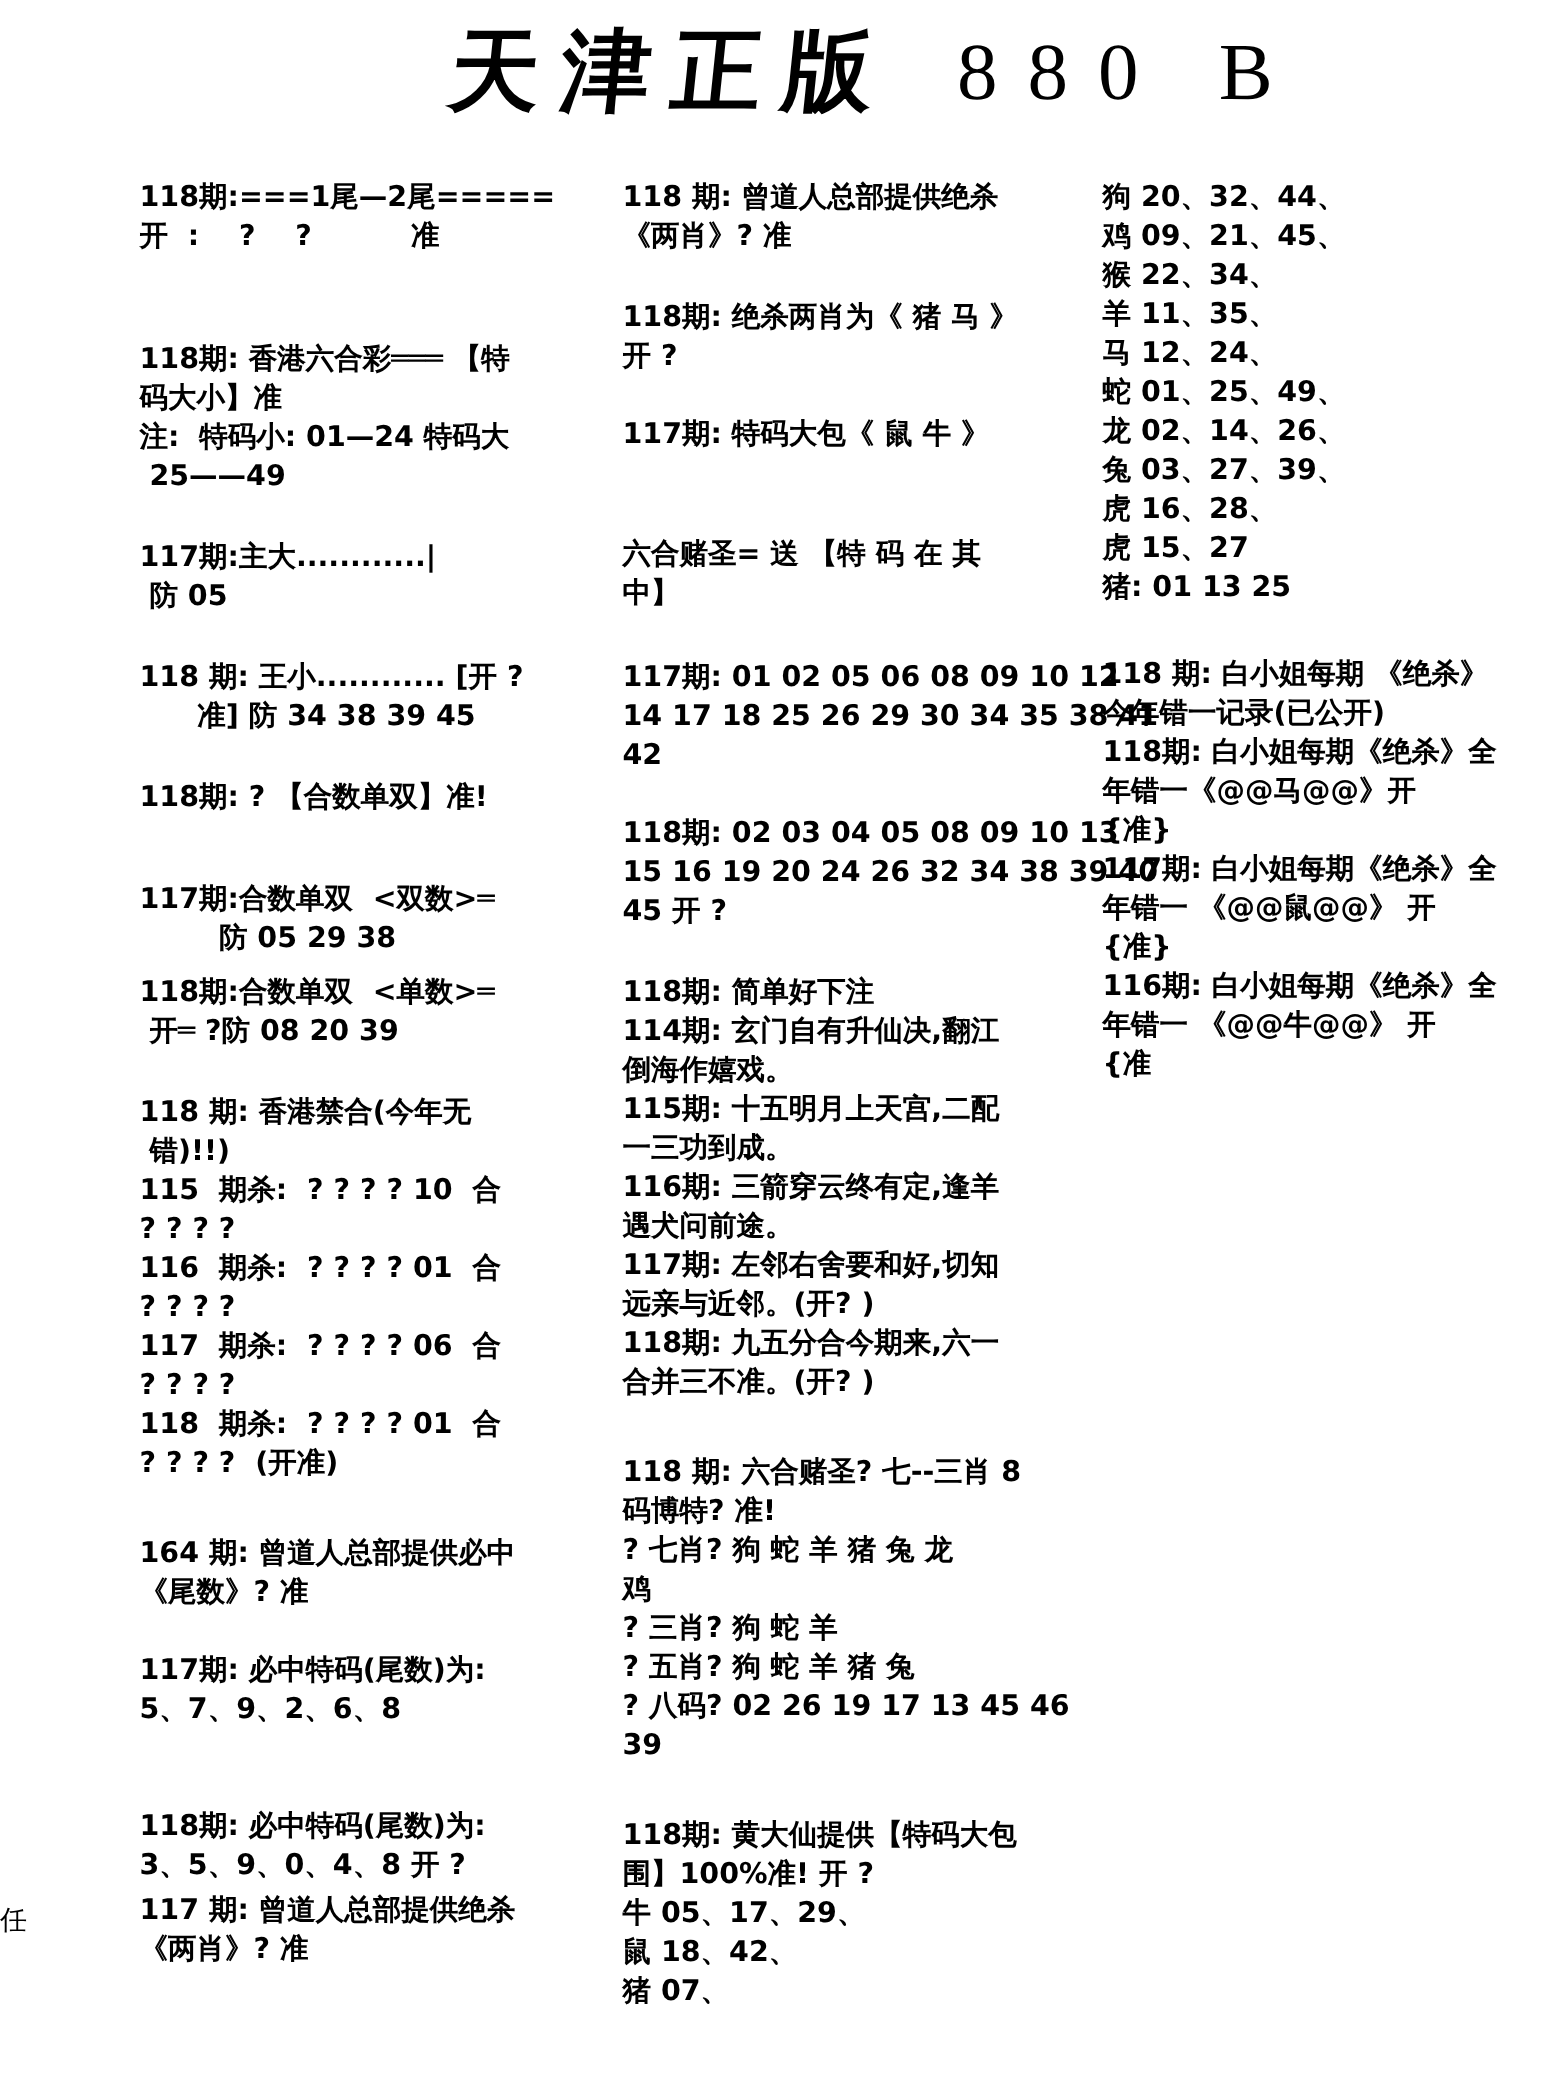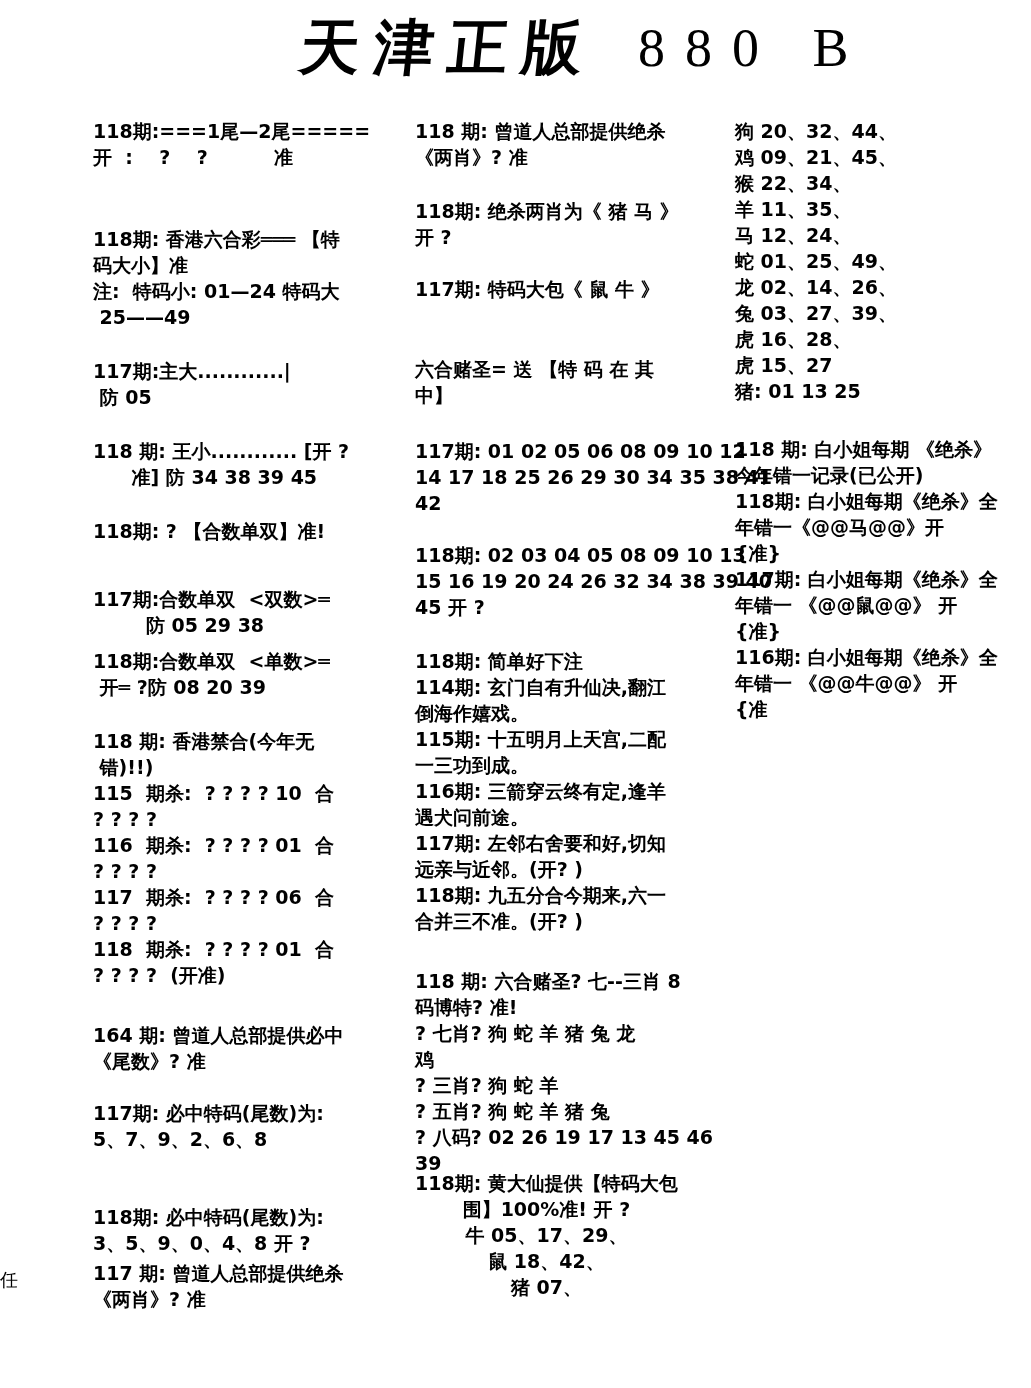--- a/index.html
+++ b/index.html
@@ -53,20 +53,20 @@
   </div>
 <div class="col col2">
     <div class="block" style="position: absolute; top: 0px; left: 0px;"><span class="line">118 期: 曾道人总部提供绝杀</span><span class="line">《两肖》? 准</span></div>
     <div class="block" style="position: absolute; top: 80px; left: 0px;"><span class="line">118期: 绝杀两肖为《 猪 马 》</span><span class="line">开 ?</span></div>
     <div class="block" style="position: absolute; top: 158px; left: 0px;"><span class="line">117期: 特码大包《 鼠 牛 》</span></div>
     <div class="block" style="position: absolute; top: 238px; left: 0px;"><span class="line">六合赌圣= 送 【特 码 在 其</span><span class="line">中】</span></div>
     <div class="block" style="position: absolute; top: 320px; left: 0px;"><span class="line">117期: 01 02 05 06 08 09 10 12</span><span class="line">14 17 18 25 26 29 30 34 35 38 41</span><span class="line">42</span></div>
     <div class="block" style="position: absolute; top: 424px; left: 0px;"><span class="line">118期: 02 03 04 05 08 09 10 13</span><span class="line">15 16 19 20 24 26 32 34 38 39 40</span><span class="line">45 开 ?</span></div>
     <div class="block" style="position: absolute; top: 530px; left: 0px;"><span class="line">118期: 简单好下注</span><span class="line">114期: 玄门自有升仙决,翻江</span><span class="line">倒海作嬉戏。</span><span class="line">115期: 十五明月上天宫,二配</span><span class="line">一三功到成。</span><span class="line">116期: 三箭穿云终有定,逢羊</span><span class="line">遇犬问前途。</span><span class="line">117期: 左邻右舍要和好,切知</span><span class="line">远亲与近邻。(开? )</span><span class="line">118期: 九五分合今期来,六一</span><span class="line">合并三不准。(开? )</span></div>
     <div class="block" style="position: absolute; top: 850px; left: 0px;"><span class="line">118 期: 六合赌圣? 七--三肖 8</span><span class="line">码博特? 准!</span><span class="line">? 七肖? 狗 蛇 羊 猪 兔 龙</span><span class="line">鸡</span><span class="line">? 三肖? 狗 蛇 羊</span><span class="line">? 五肖? 狗 蛇 羊 猪 兔</span><span class="line">? 八码? 02 26 19 17 13 45 46</span><span class="line">39</span></div>
-    <div class="block" style="position: absolute; top: 1052px; left: 0px; text-align: center;"><span class="line">118期: 黄大仙提供【特码大包</span><span class="line">围】100%准! 开 ?</span><span class="line">牛 05、17、29、</span><span class="line">鼠 18、42、</span><span class="line">猪 07、</span></div>
+    <div class="block" style="position: absolute; top: 1092px; left: 0px;"><span class="line">118期: 黄大仙提供【特码大包</span><span class="line">围】100%准! 开 ?</span><span class="line">牛 05、17、29、</span><span class="line">鼠 18、42、</span><span class="line">猪 07、</span></div>
   </div>
 <div class="col col3">
     <div class="block" style="position: absolute; top: 0px; left: 0px;"><span class="line">狗 20、32、44、</span><span class="line">鸡 09、21、45、</span><span class="line">猴 22、34、</span><span class="line">羊 11、35、</span><span class="line">马 12、24、</span><span class="line">蛇 01、25、49、</span><span class="line">龙 02、14、26、</span><span class="line">兔 03、27、39、</span><span class="line">虎 16、28、</span><span class="line">虎 15、27</span><span class="line">猪: 01 13 25</span></div>
     <div class="block" style="position: absolute; top: 318px; left: 0px;"><span class="line">118 期: 白小姐每期 《绝杀》</span><span class="line">今年错一记录(已公开)</span><span class="line">118期: 白小姐每期《绝杀》全</span><span class="line">年错一《@@马@@》开</span><span class="line">{准}</span><span class="line">117期: 白小姐每期《绝杀》全</span><span class="line">年错一 《@@鼠@@》 开</span><span class="line">{准}</span><span class="line">116期: 白小姐每期《绝杀》全</span><span class="line">年错一 《@@牛@@》 开</span><span class="line">{准</span></div>
   </div>
 
 <div class="stray">任</div>
 
 </body></html>

